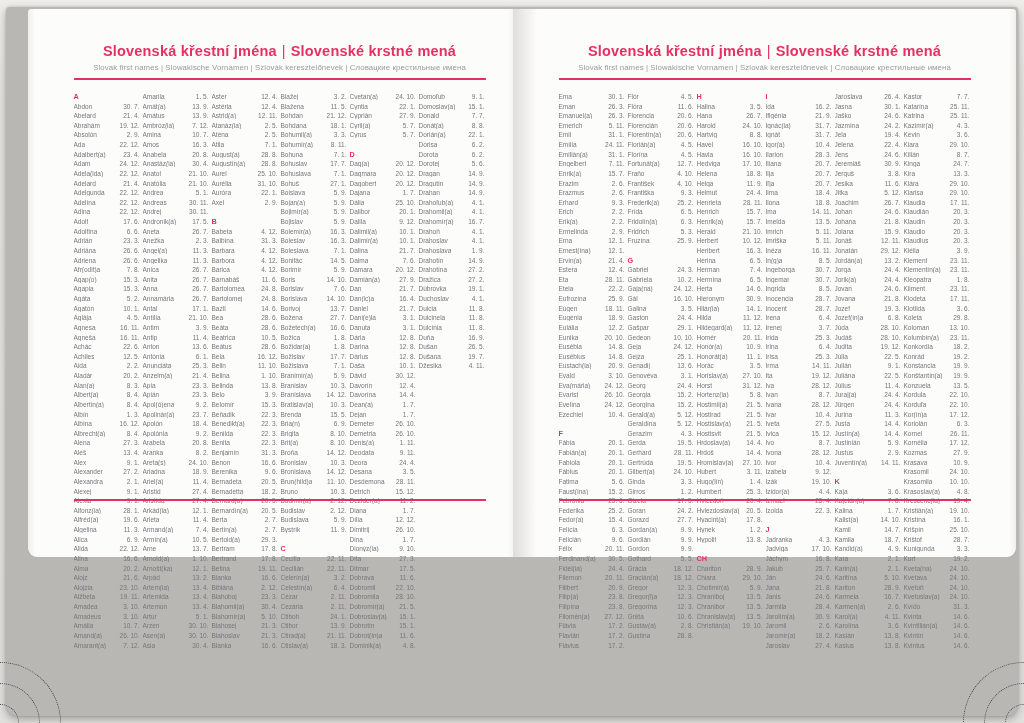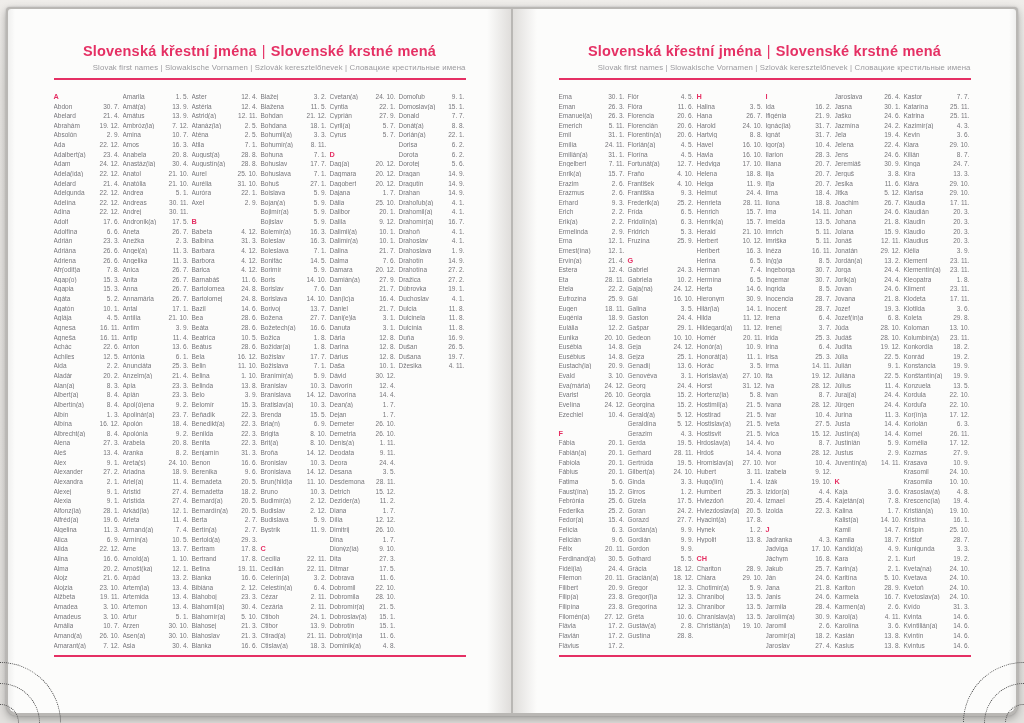--- a/index.html
+++ b/index.html
@@ -4,36 +4,36 @@
 <style>
   :root { --accent:#e53064; --ink:#77767b; }
   * { box-sizing:border-box; }
   html,body { margin:0; padding:0; width:1024px; height:723px; overflow:hidden;
     background:#e6e4e1; font-family:"Liberation Sans", sans-serif; }
   .backdrop { position:relative; width:1024px; height:723px;
     background:linear-gradient(180deg,#efedea 0%,#e6e4e1 12%,#e2e0dd 100%); }
   .book { position:absolute; left:6px; top:7px; width:1012px; height:709px;
     background:#b9b7b4; border-radius:4px 4px 11px 11px;
     box-shadow:0 3px 9px rgba(0,0,0,.30), 0 0 2px rgba(0,0,0,.18); z-index:1; }
-  .page { position:absolute; top:2px; height:704px; width:503px; background:#fcfcfb; }
+  .page { position:absolute; top:2px; height:548px; width:503px; background:#fcfcfb;margin-left:20px; }
   .page-left  { left:2px;  border-radius:3px 0 0 9px; }
   .page-right { right:2px; border-radius:0 3px 9px 0; }
   .page-left::after  { content:""; position:absolute; top:0; right:0; width:24px; height:100%;
     background:linear-gradient(to right, rgba(110,100,92,0), rgba(110,100,92,.20)); }
   .page-right::after { content:""; position:absolute; top:0; left:0; width:24px; height:100%;
     background:linear-gradient(to left, rgba(110,100,92,0), rgba(110,100,92,.20)); }
   .page-left::before  { content:""; position:absolute; top:0; left:0; width:7px; height:100%;
     background:linear-gradient(to right, rgba(0,0,0,.05), rgba(0,0,0,0)); border-radius:3px 0 0 9px; }
   .page-right::before { content:""; position:absolute; top:0; right:0; width:7px; height:100%;
     background:linear-gradient(to left, rgba(0,0,0,.05), rgba(0,0,0,0)); border-radius:0 3px 9px 0; }
   .content { position:absolute; left:50%; transform:translateX(-50%); top:0; width:412px; height:100%; }
   .page-header { text-align:center; padding-top:34px; }
   .title { color:var(--accent); font-size:14.5px; font-weight:bold; letter-spacing:.2px; line-height:17px; }
   .title .sep { font-weight:400; padding:0 5px; }
-  .subtitle { margin-top:3px; color:#9b9a9e; font-size:7.8px; letter-spacing:.1px; line-height:9px;text-align:right; }
+  .subtitle { margin-top:3px; color:#9b9a9e; font-size:7.8px; letter-spacing:.1px; line-height:9px; }
   .head-rule { margin-top:6px; height:1.6px; background:var(--accent); }
   .cols { margin-top:12px; display:flex; gap:3px; }
   .col { flex:0 0 66px; width:66px; }
   .row { height:9.63px; display:flex; justify-content:space-between; align-items:center;
     font-size:6.5px; color:var(--ink); white-space:nowrap; }
   .row.section span { color:var(--accent); font-weight:bold; font-size:7.3px; }
   .nm { overflow:hidden; }
   .dt { margin-left:2px; }
   .bottom-rule { position:absolute; bottom:56px; left:50%; transform:translateX(-50%);
     width:412px; height:1.6px; background:var(--accent); }

